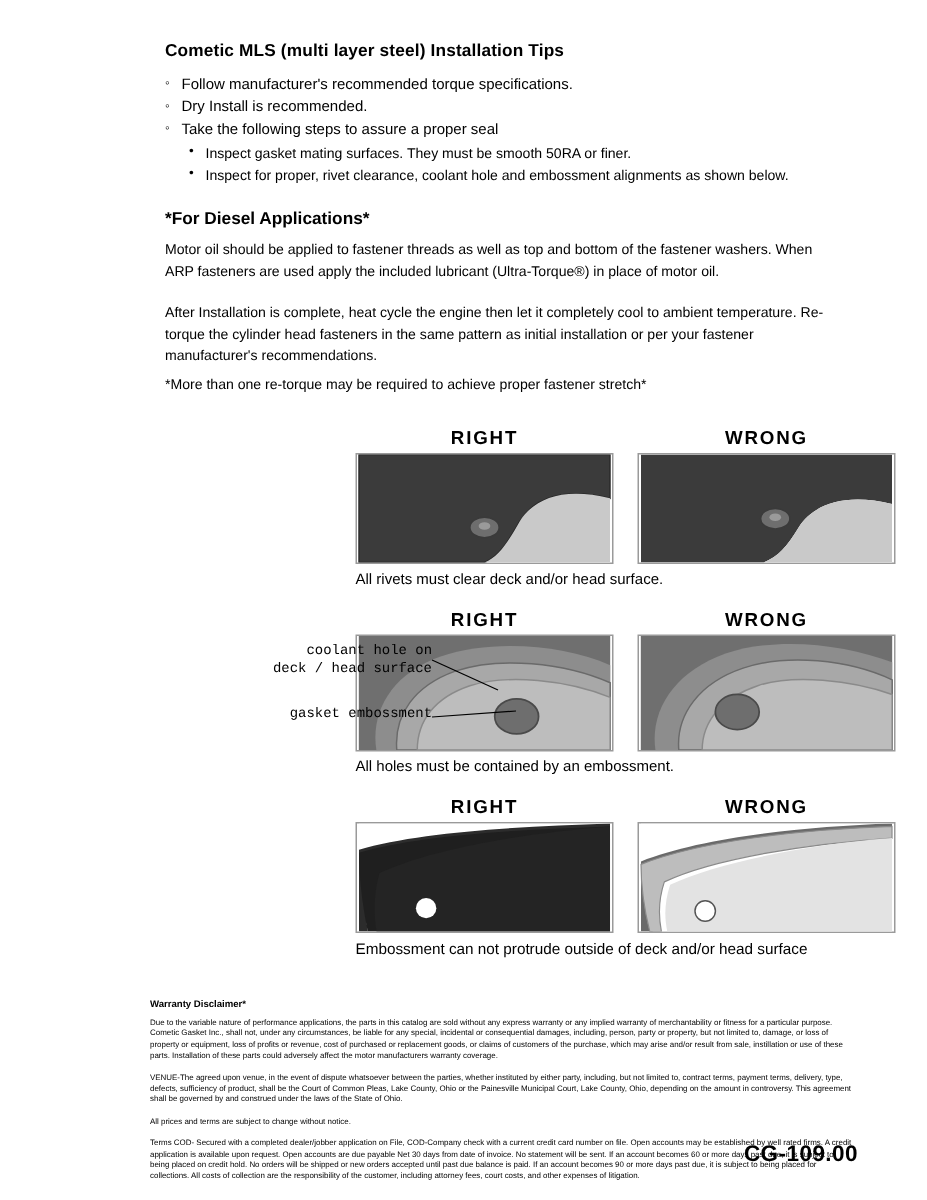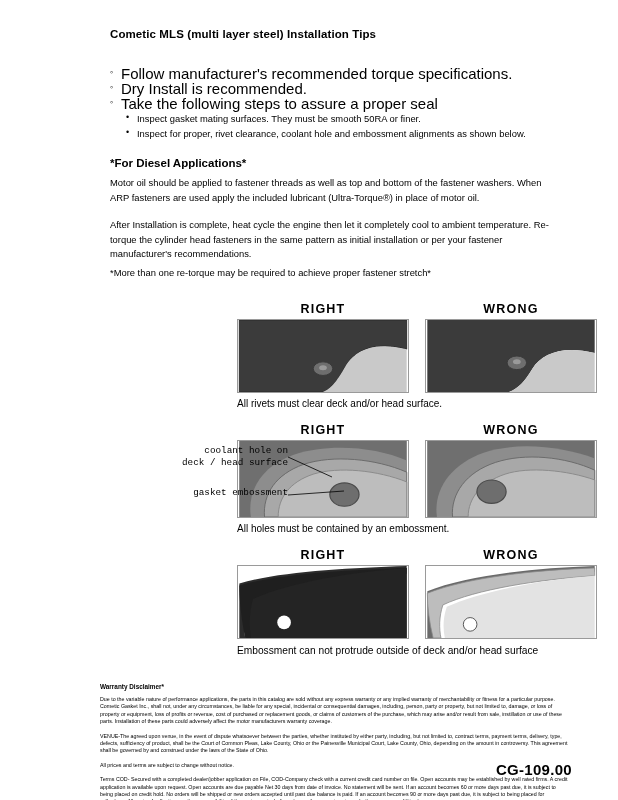--- a/index.html
+++ b/index.html
@@ -19,31 +19,31 @@
     position: relative;
     width: 618px;
     height: 800px;
     box-sizing: border-box;
     padding: 28px 40px 10px 40px;
   }
 
   h1.title {
     font-size: 11.5px;
     font-weight: bold;
-    margin: 0 0 26px 70px;
+    margin: 0 0 9px 70px;
     letter-spacing: 0.1px;
   }
 
   .bullet-list {
     margin: 0 0 0 70px;
     padding: 0;
     list-style: none;
   }
   .bullet-list li {
-    font-size: 15px;
+    font-size: 10px;
     line-height: 15px;
     position: relative;
     padding-left: 11px;
   }
   .bullet-list li::before {
     content: "\25E6";
     position: absolute;
     left: 0;
     top: -1px;
     font-size: 9px;

